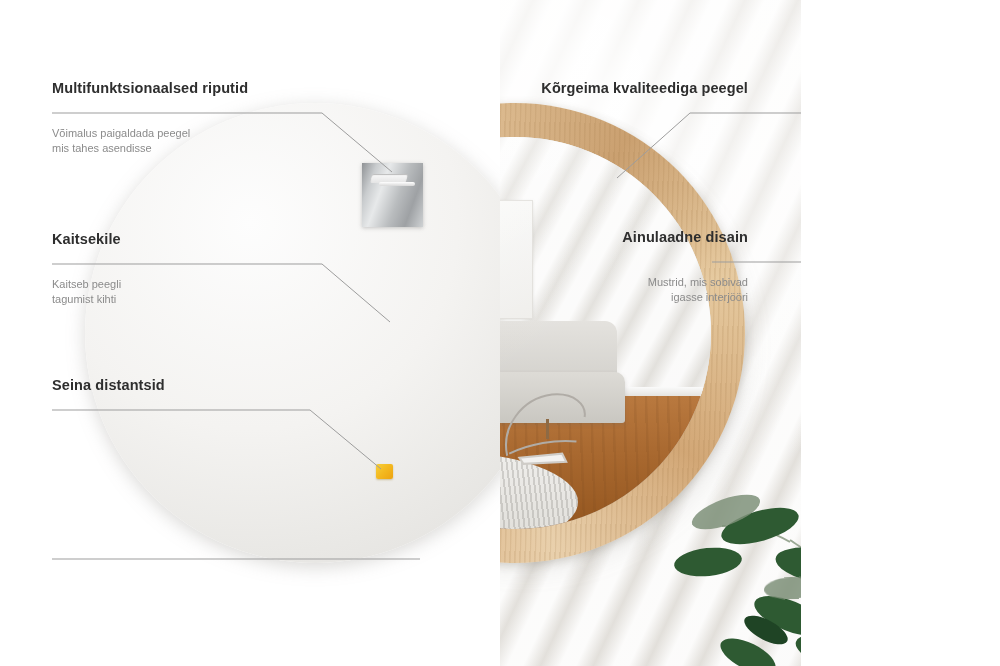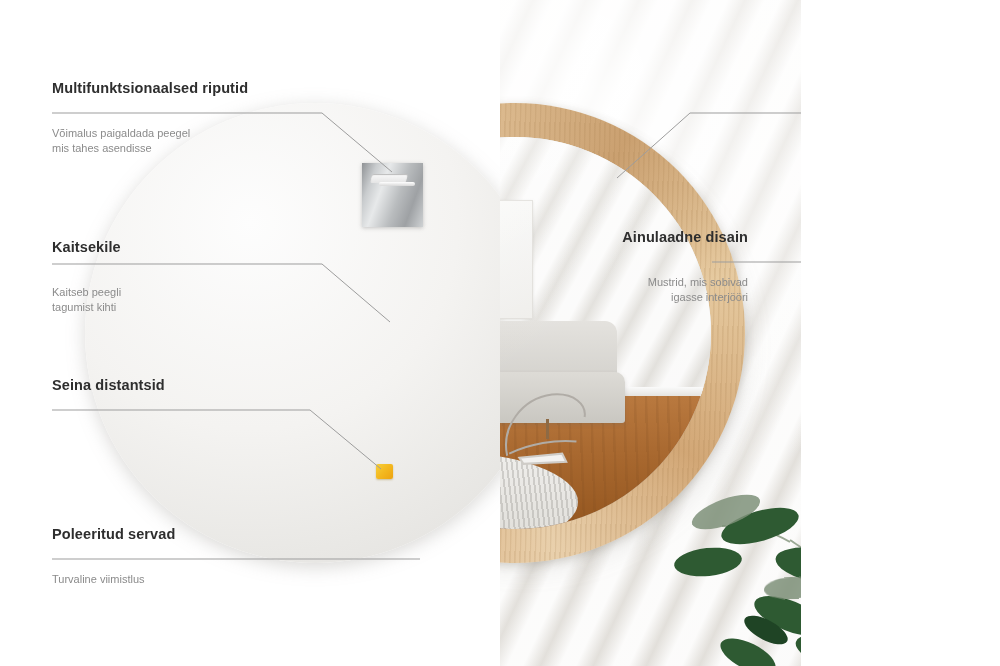--- a/index.html
+++ b/index.html
@@ -188,21 +188,21 @@
   }
   .callout .rule-space{height:13px;}
   .callout.left{text-align:left;}
   .callout.right{text-align:right;}
   .callout.left h3{margin-bottom:6px;}
   .callout.right h3{margin-bottom:6px;}
   .callout.left p{margin-top:11px;}
   .callout.right p{margin-top:11px;}
 
   .c1{left:52px; top:80px;}
-  .c2{left:52px; top:231px;margin-top:8px;}
+  .c2{left:52px; top:231px;}
   .c3{left:52px; top:377px;}
   .c4{left:52px; top:526px;}
   .c5{right:53px; top:80px;}
   .c6{right:53px; top:229px;}
 </style>
 </head>
 <body>
 
 <div id="stage">
 
@@ -321,27 +321,23 @@
     <div class="rule-space"></div>
     <p>Kaitseb peegli
 tagumist kihti</p>
   </div>
 
   <div class="callout left c3">
     <h3>Seina distantsid</h3>
     <div class="rule-space"></div>
   </div>
 
-  <div class="callout left c4">
-    <h3>Poleeritud servad</h3>
-    <div class="rule-space"></div>
-    <p>Turvaline viimistlus</p>
-  </div>
 
   <div class="callout right c5">
+    <h3>Kõrgeima kvaliteediga peegel</h3>
     <div class="rule-space"></div>
   </div>
 
   <div class="callout right c6">
     <h3>Ainulaadne disain</h3>
     <div class="rule-space"></div>
     <p>Mustrid, mis sobivad
 igasse interjööri</p>
   </div>
 

